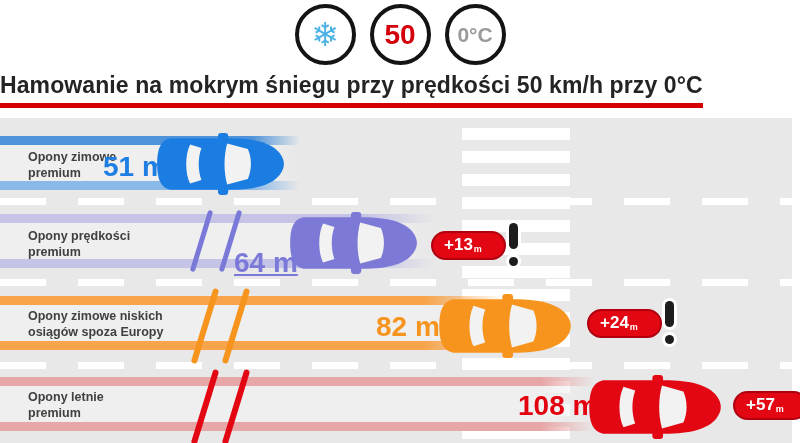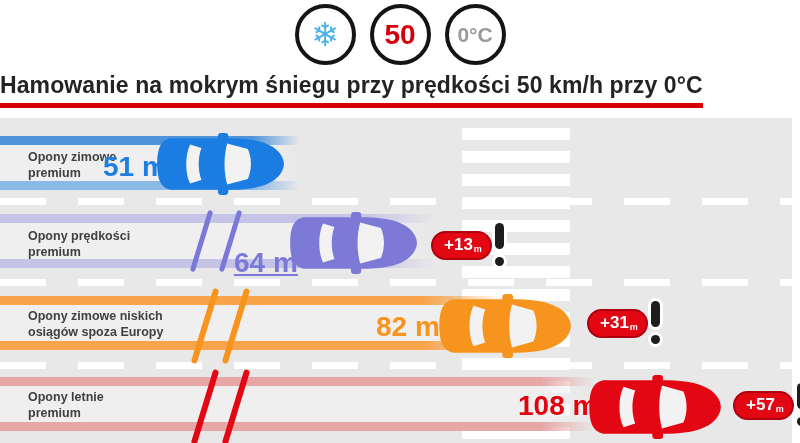--- a/index.html
+++ b/index.html
@@ -58,21 +58,21 @@
   .car{position:absolute;display:block;}
   .car1{left:153px;top:133px;width:134px;height:62px;color:#1b7de2;}
   .car2{left:286px;top:212px;width:134px;height:62px;color:#7c7ad6;}
   .car3{left:435px;top:293px;width:139px;height:66px;color:#f7941e;}
   .car4{left:585px;top:374px;width:139px;height:66px;color:#e30613;}
   
   .badge{position:absolute;display:flex;align-items:center;height:46px;}
   .bd1{left:431px;top:222px;}
   .bd2{left:587px;top:300px;}
   .bd3{left:733px;top:382px;}
-  .pill{height:29px;padding:0 8px 0 11px;background:#e30613;border:2px solid #b00010;border-radius:16px;
+  .pill{height:29px;padding:0 22px 0 11px;background:#e30613;border:2px solid #b00010;border-radius:16px;
         color:#fff;font-weight:bold;font-size:17px;display:flex;align-items:center;box-sizing:border-box;}
   .pill .unit{font-size:9px;font-weight:bold;margin-left:1px;margin-top:8px;}
   .excl{position:relative;width:9px;height:44px;margin-left:3px;}
   .excl-bar{position:absolute;top:0;left:0;width:9px;height:26px;background:#1d1d1d;border-radius:4.5px;
             box-shadow:0 0 0 3px #fff;}
   .excl-dot{position:absolute;bottom:1px;left:0;width:9px;height:9px;background:#1d1d1d;border-radius:50%;
             box-shadow:0 0 0 3px #fff;}
 </style>
 </head>
 <body>
@@ -181,21 +181,21 @@
       <span>+13</span>
       <span class="unit">m</span>
     </div>
     <div class="excl">
       <div class="excl-bar"></div>
         <div class="excl-dot"></div>
     </div>
   </div>
   <div class="badge bd2">
     <div class="pill">
-      <span>+31</span>
+      <span>+24</span>
       <span class="unit">m</span>
     </div>
     <div class="excl">
       <div class="excl-bar"></div>
         <div class="excl-dot"></div>
     </div>
   </div>
   <div class="badge bd3">
     <div class="pill">
       <span>+57</span>

